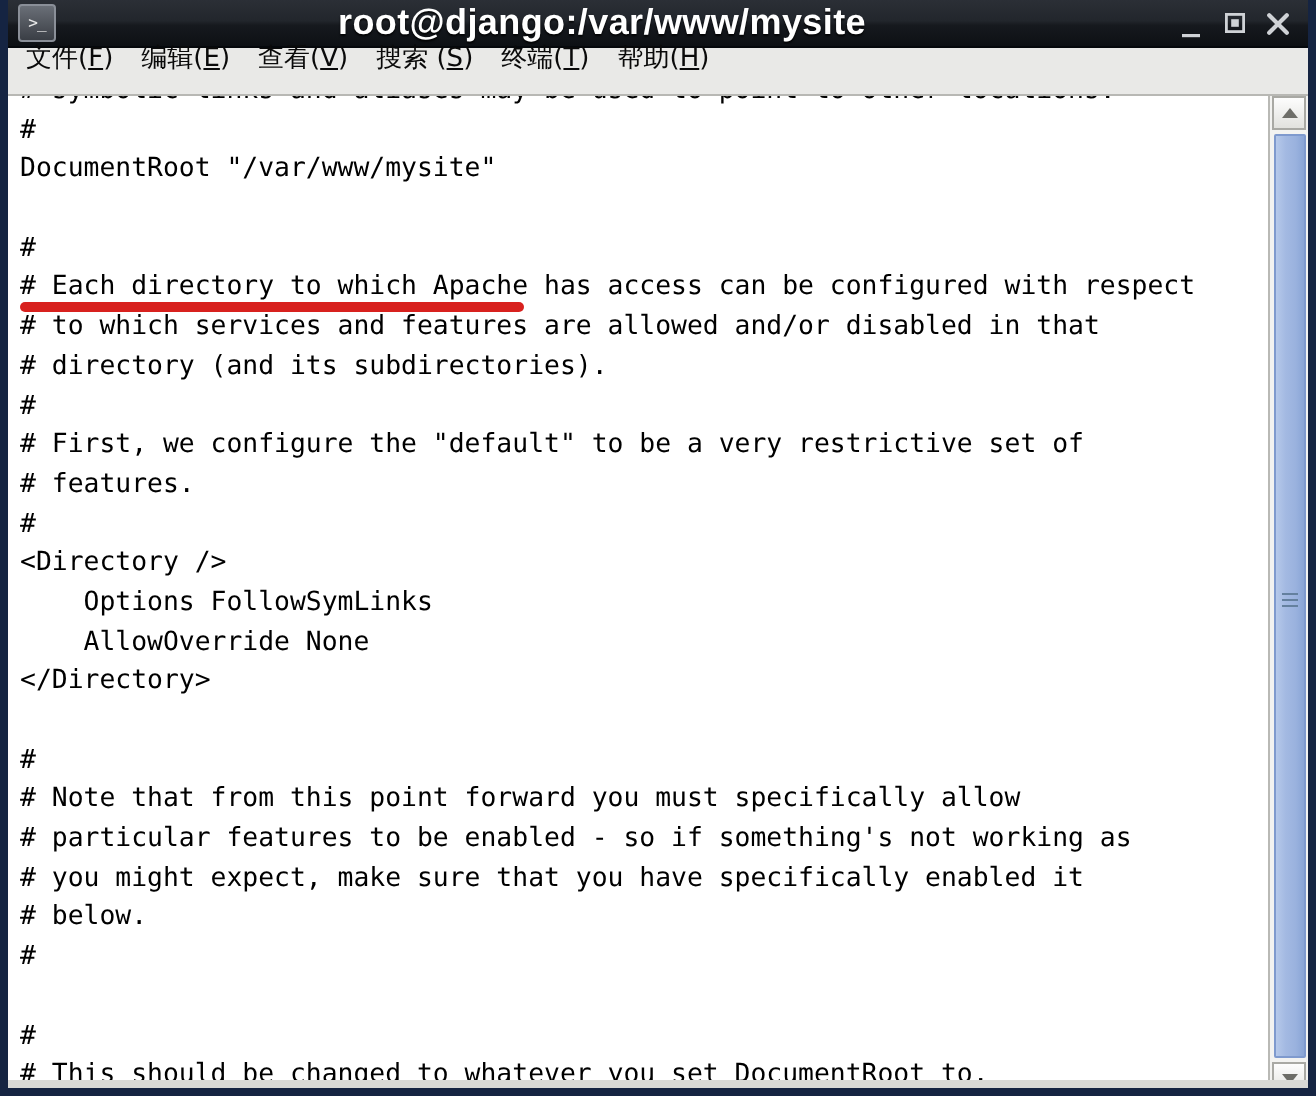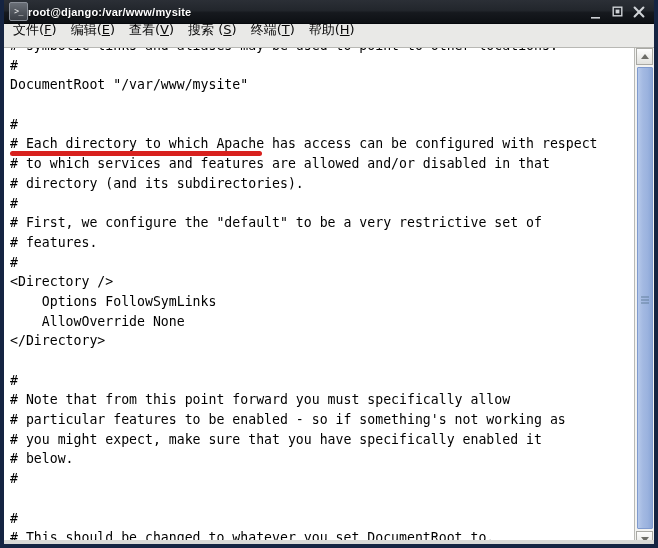--- a/index.html
+++ b/index.html
@@ -55,24 +55,24 @@
   }
   #app-icon .glyph {
     color: #e8e8e8;
     font-family: "DejaVu Sans Mono", monospace;
     font-size: 8px;
     line-height: 8px;
     letter-spacing: -0.5px;
   }
   #title-text {
     flex: 1 1 auto;
-    text-align: left;
+    text-align: center;
     color: #ffffff;
     font-weight: bold;
-    font-size: 11px;
+    font-size: 18px;
     letter-spacing: 0.2px;
     text-shadow: 0 1px 1px rgba(0,0,0,0.85);
     white-space: nowrap;
     overflow: hidden;
     padding-right: 10px;
   }
   .winbtn {
     width: 22px;
     height: 20px;
     display: flex;

